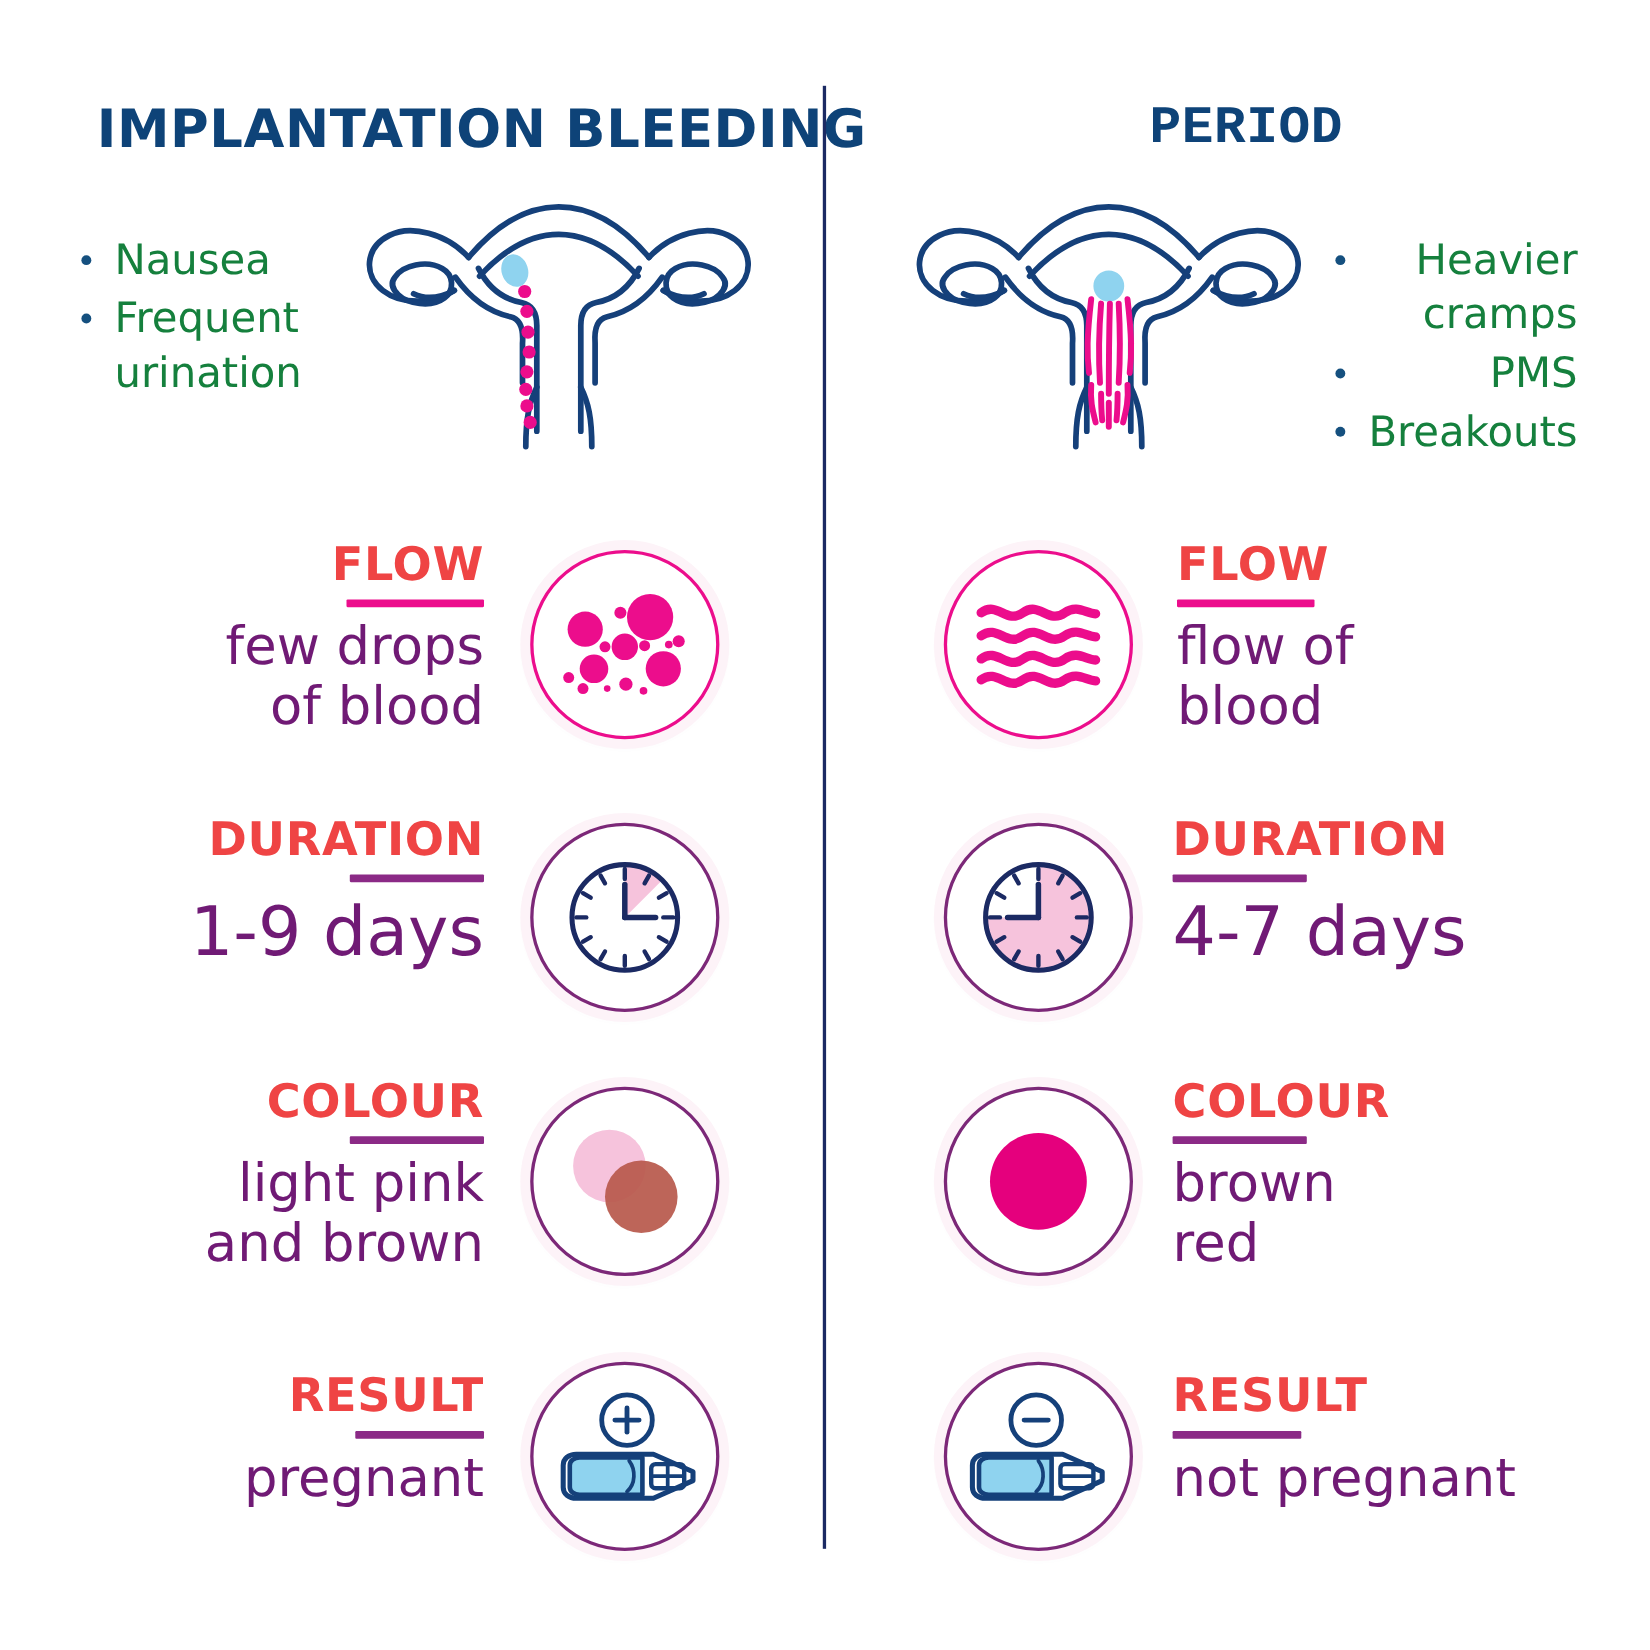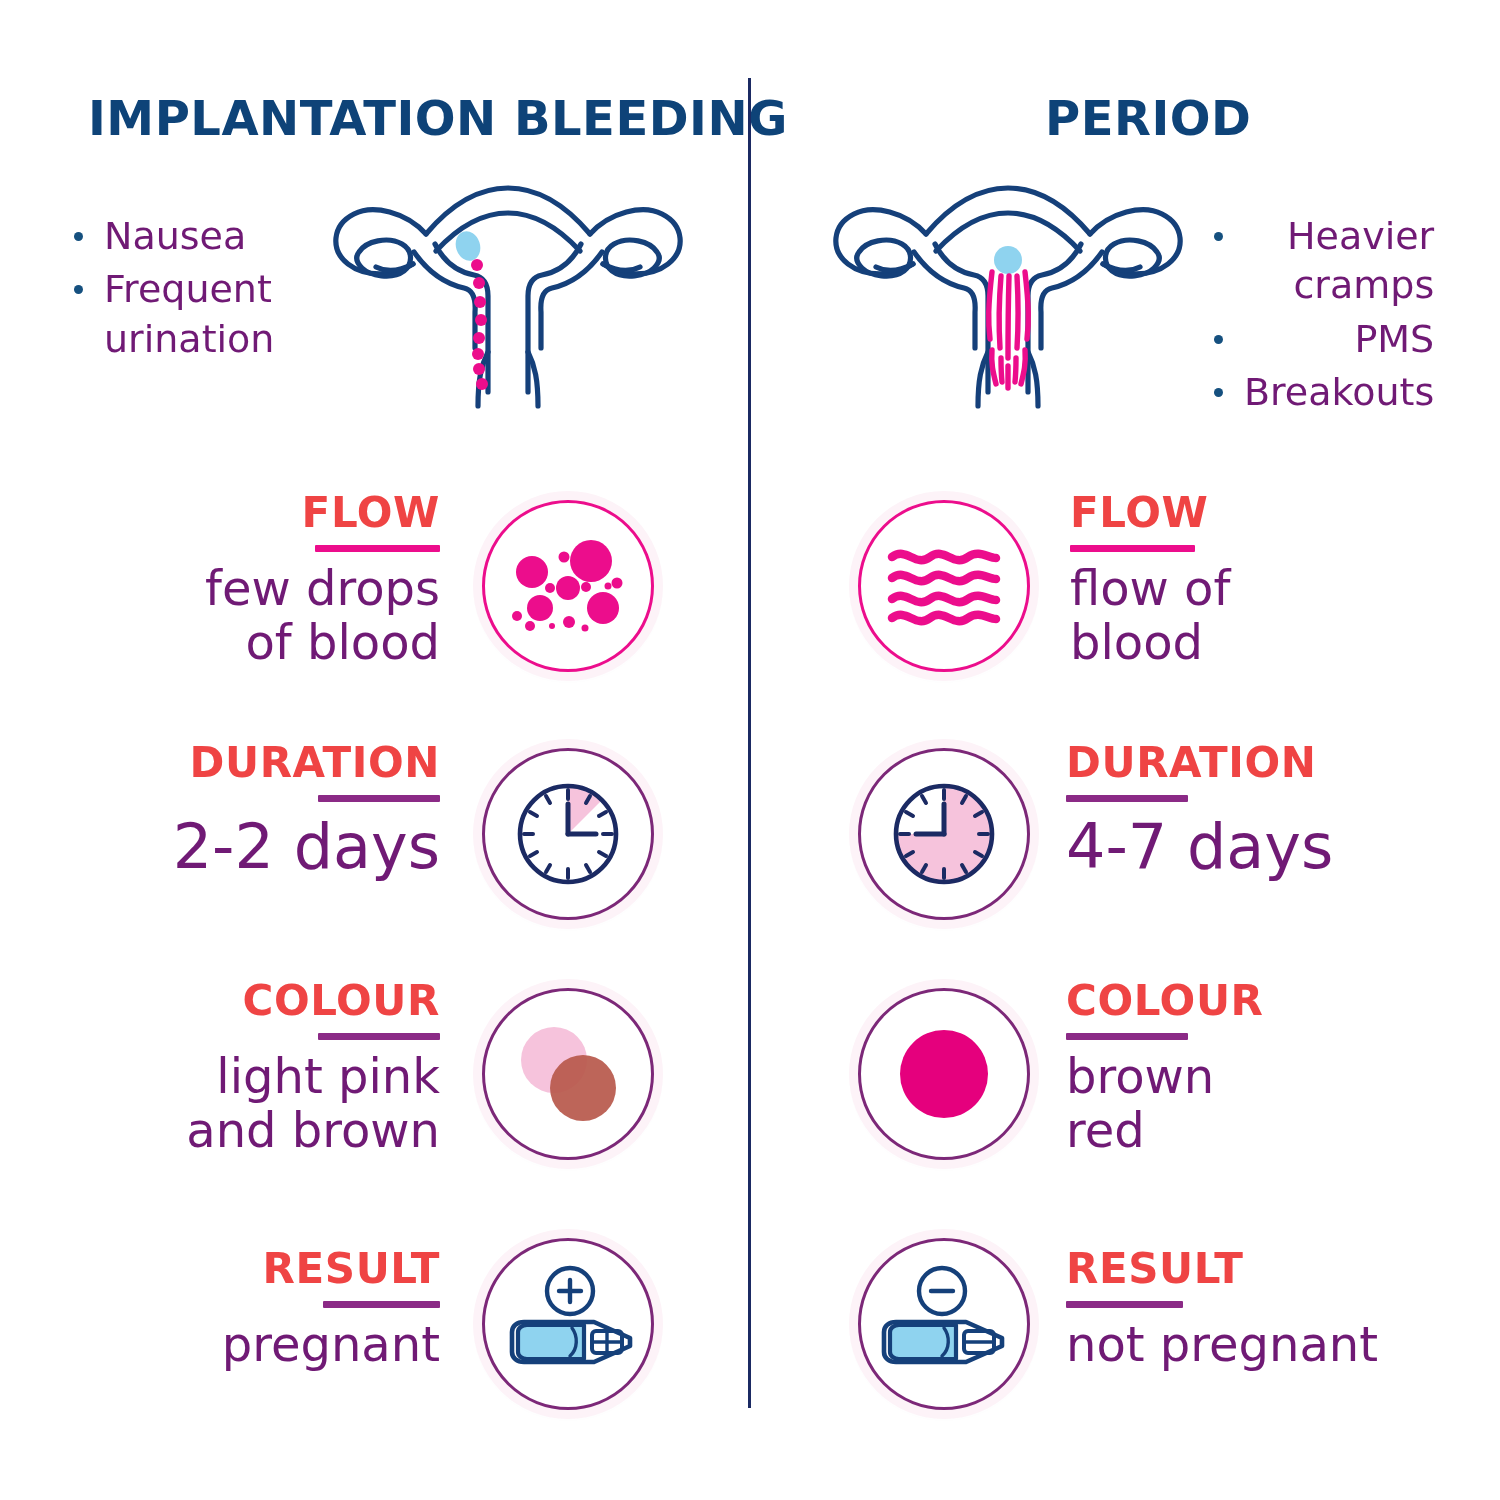--- a/index.html
+++ b/index.html
@@ -19,38 +19,38 @@
   
   .col-title {
     position: absolute;
     font-weight: bold;
     font-size: 48px;
     letter-spacing: 0.5px;
     color: #0e4378;
     white-space: nowrap;
   }
   #title-left  { left: 88px;  top: 90px; }
-  #title-right { left: 1045px; top: 90px; }
+  #title-right { left: 1045px; top: 90px; font-family: Liberation Mono, monospace; }
 
   
   #divider {
     position: absolute;
     left: 748px;
     top: 78px;
     width: 3px;
     height: 1330px;
     background: #1b2a63;
   }
 
   
   .bullets {
     position: absolute;
     font-size: 38px;
     line-height: 1.30;
-    color: #701a75;
+    color: #15803d;
   }
   .bullets .li {
     position: relative;
     padding-left: 36px;
     margin-bottom: 4px;
   }
   .bullets .li::before {
     content: "";
     position: absolute;
     left: 6px;
@@ -269,21 +269,21 @@
 <div class="txtblock left-align" style="left:1070px; top:492px; width:330px;">
   <div class="label">FLOW</div>
   <div class="rule pink" style="width:125px;"></div>
   <div class="value">flow of
 blood</div>
 </div>
 
 <div class="txtblock right-align" style="left:120px; top:742px; width:320px;">
   <div class="label">DURATION</div>
   <div class="rule purple" style="width:122px;"></div>
-  <div class="value big">2-2 days</div>
+  <div class="value big">1-9 days</div>
 </div>
 
 <div class="icon-wrap" style="left:482px; top:748px;">
   <div class="badge purple-ring">
     <div class="inner">
       <svg width="128" height="128" viewBox="0 0 128 128">
 
         <path d="M64 64 L64 14 A50 50 0 0 1 99 29 Z" fill="#f6c3dc"></path>
         <circle cx="64" cy="64" r="48" fill="none" stroke="#1b2a63" stroke-width="4.6"></circle>
         <g stroke="#1b2a63" stroke-width="4" stroke-linecap="round">

